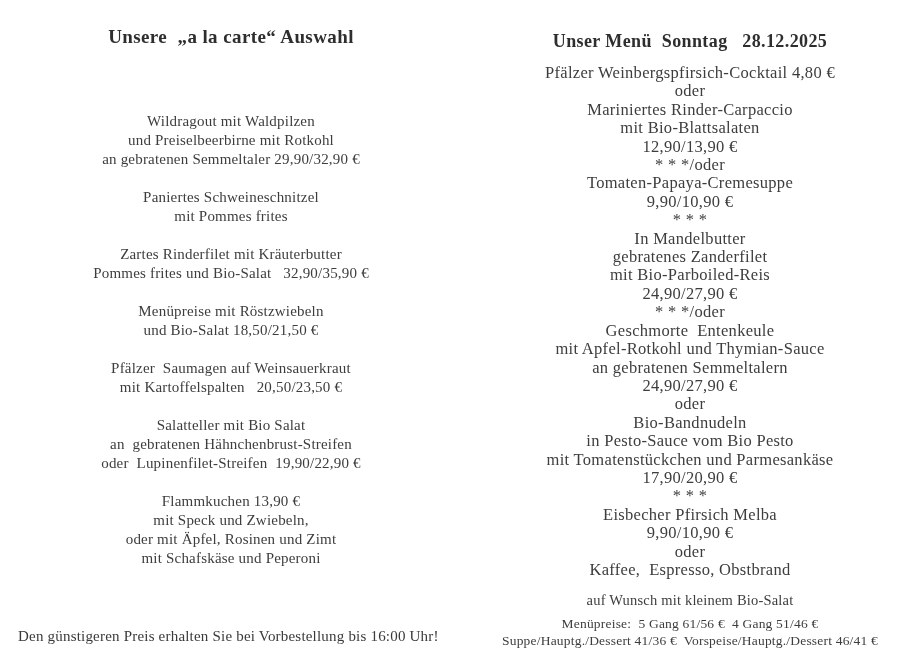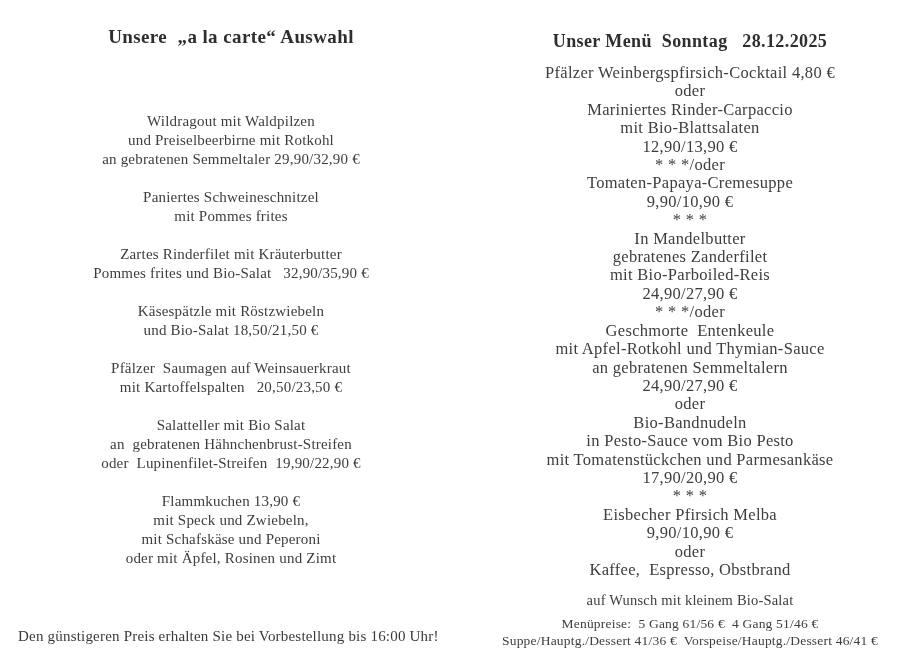--- a/index.html
+++ b/index.html
@@ -107,40 +107,40 @@
     <div class="ln">Paniertes Schweineschnitzel</div>
     <div class="ln">mit Pommes frites</div>
   </div>
 
   <div class="menu-item">
     <div class="ln">Zartes Rinderfilet mit Kräuterbutter</div>
     <div class="ln">Pommes frites und Bio-Salat   32,90/35,90 €</div>
   </div>
 
   <div class="menu-item">
-    <div class="ln">Käsespätzle mit Röstzwiebeln</div>
+    <div class="ln">Menüpreise mit Röstzwiebeln</div>
     <div class="ln">und Bio-Salat 18,50/21,50 €</div>
   </div>
 
   <div class="menu-item">
     <div class="ln">Pfälzer  Saumagen auf Weinsauerkraut</div>
     <div class="ln">mit Kartoffelspalten   20,50/23,50 €</div>
   </div>
 
   <div class="menu-item">
     <div class="ln">Salatteller mit Bio Salat</div>
     <div class="ln">an  gebratenen Hähnchenbrust-Streifen</div>
     <div class="ln">oder  Lupinenfilet-Streifen  19,90/22,90 €</div>
   </div>
 
   <div class="menu-item">
     <div class="ln">Flammkuchen 13,90 €</div>
     <div class="ln">mit Speck und Zwiebeln,</div>
+    <div class="ln">oder mit Äpfel, Rosinen und Zimt</div>
     <div class="ln">mit Schafskäse und Peperoni</div>
-    <div class="ln">oder mit Äpfel, Rosinen und Zimt</div>
   </div>
 </div>
 
 <div class="col right-col">
   <div class="right-title">Unser Menü  Sonntag   28.12.2025</div>
 
   <div class="right-lines">
     <div class="ln">Pfälzer Weinbergspfirsich-Cocktail 4,80 €</div>
     <div class="ln">oder</div>
     <div class="ln">Mariniertes Rinder-Carpaccio</div>

